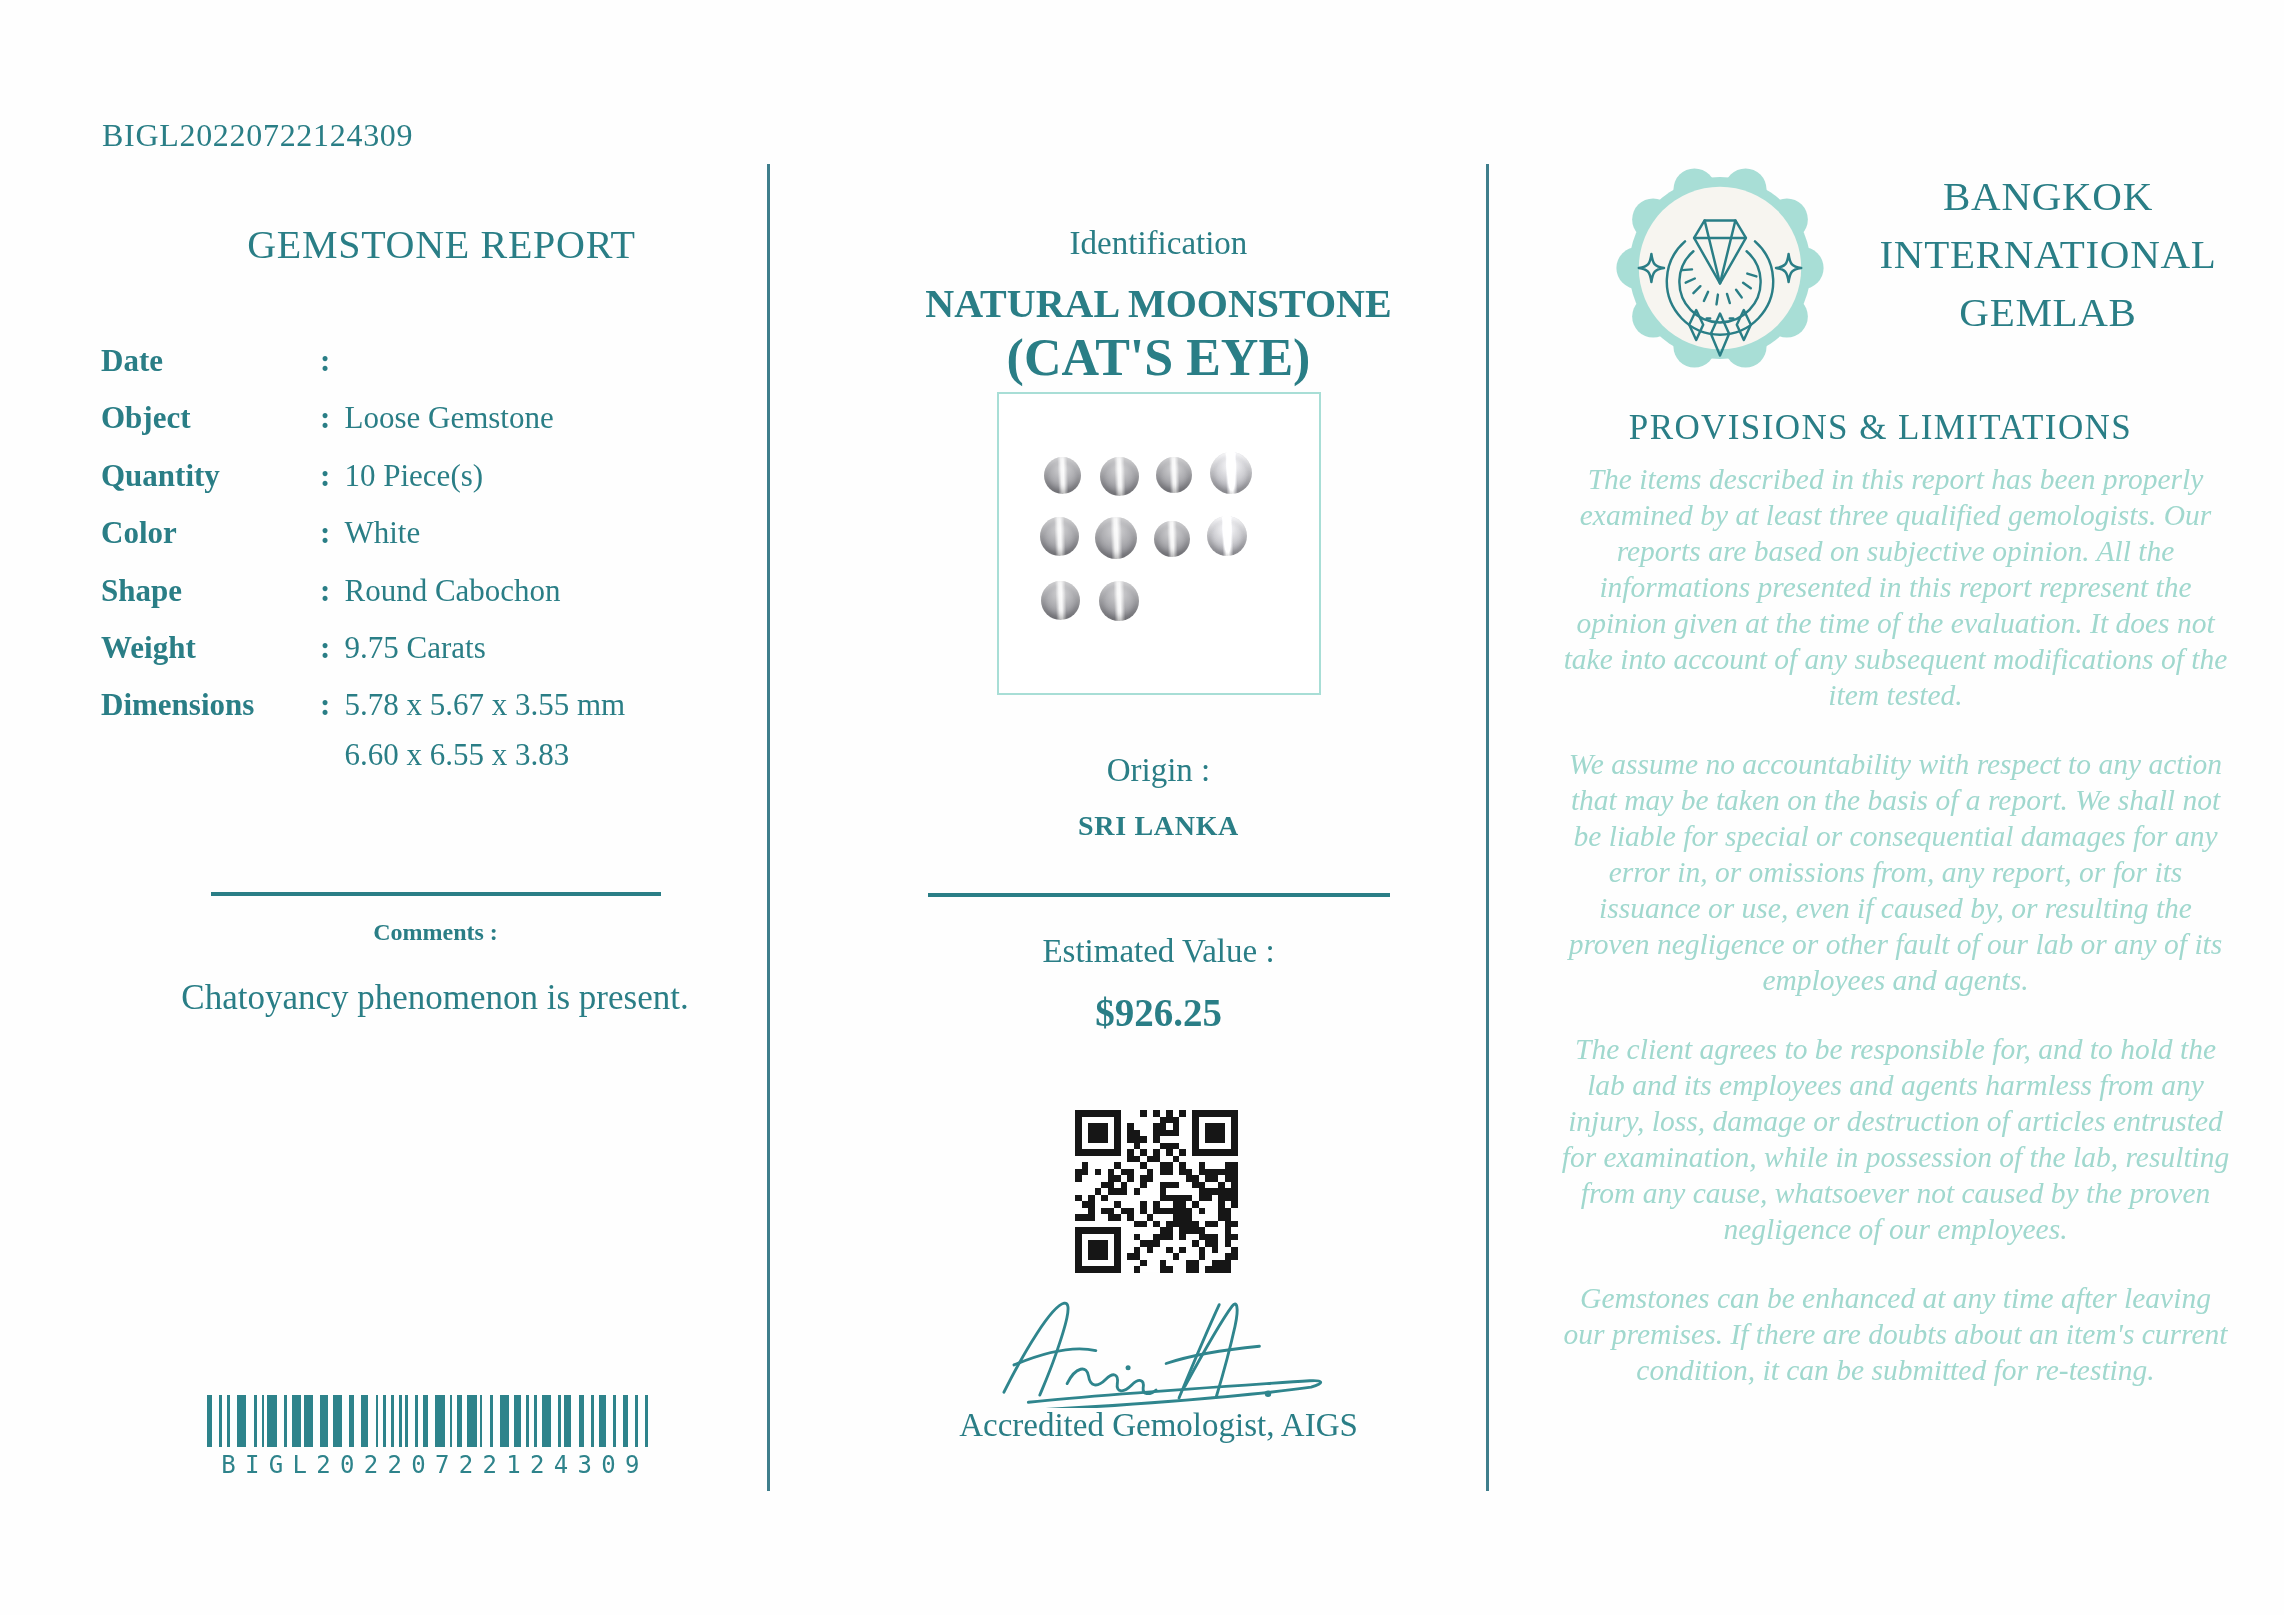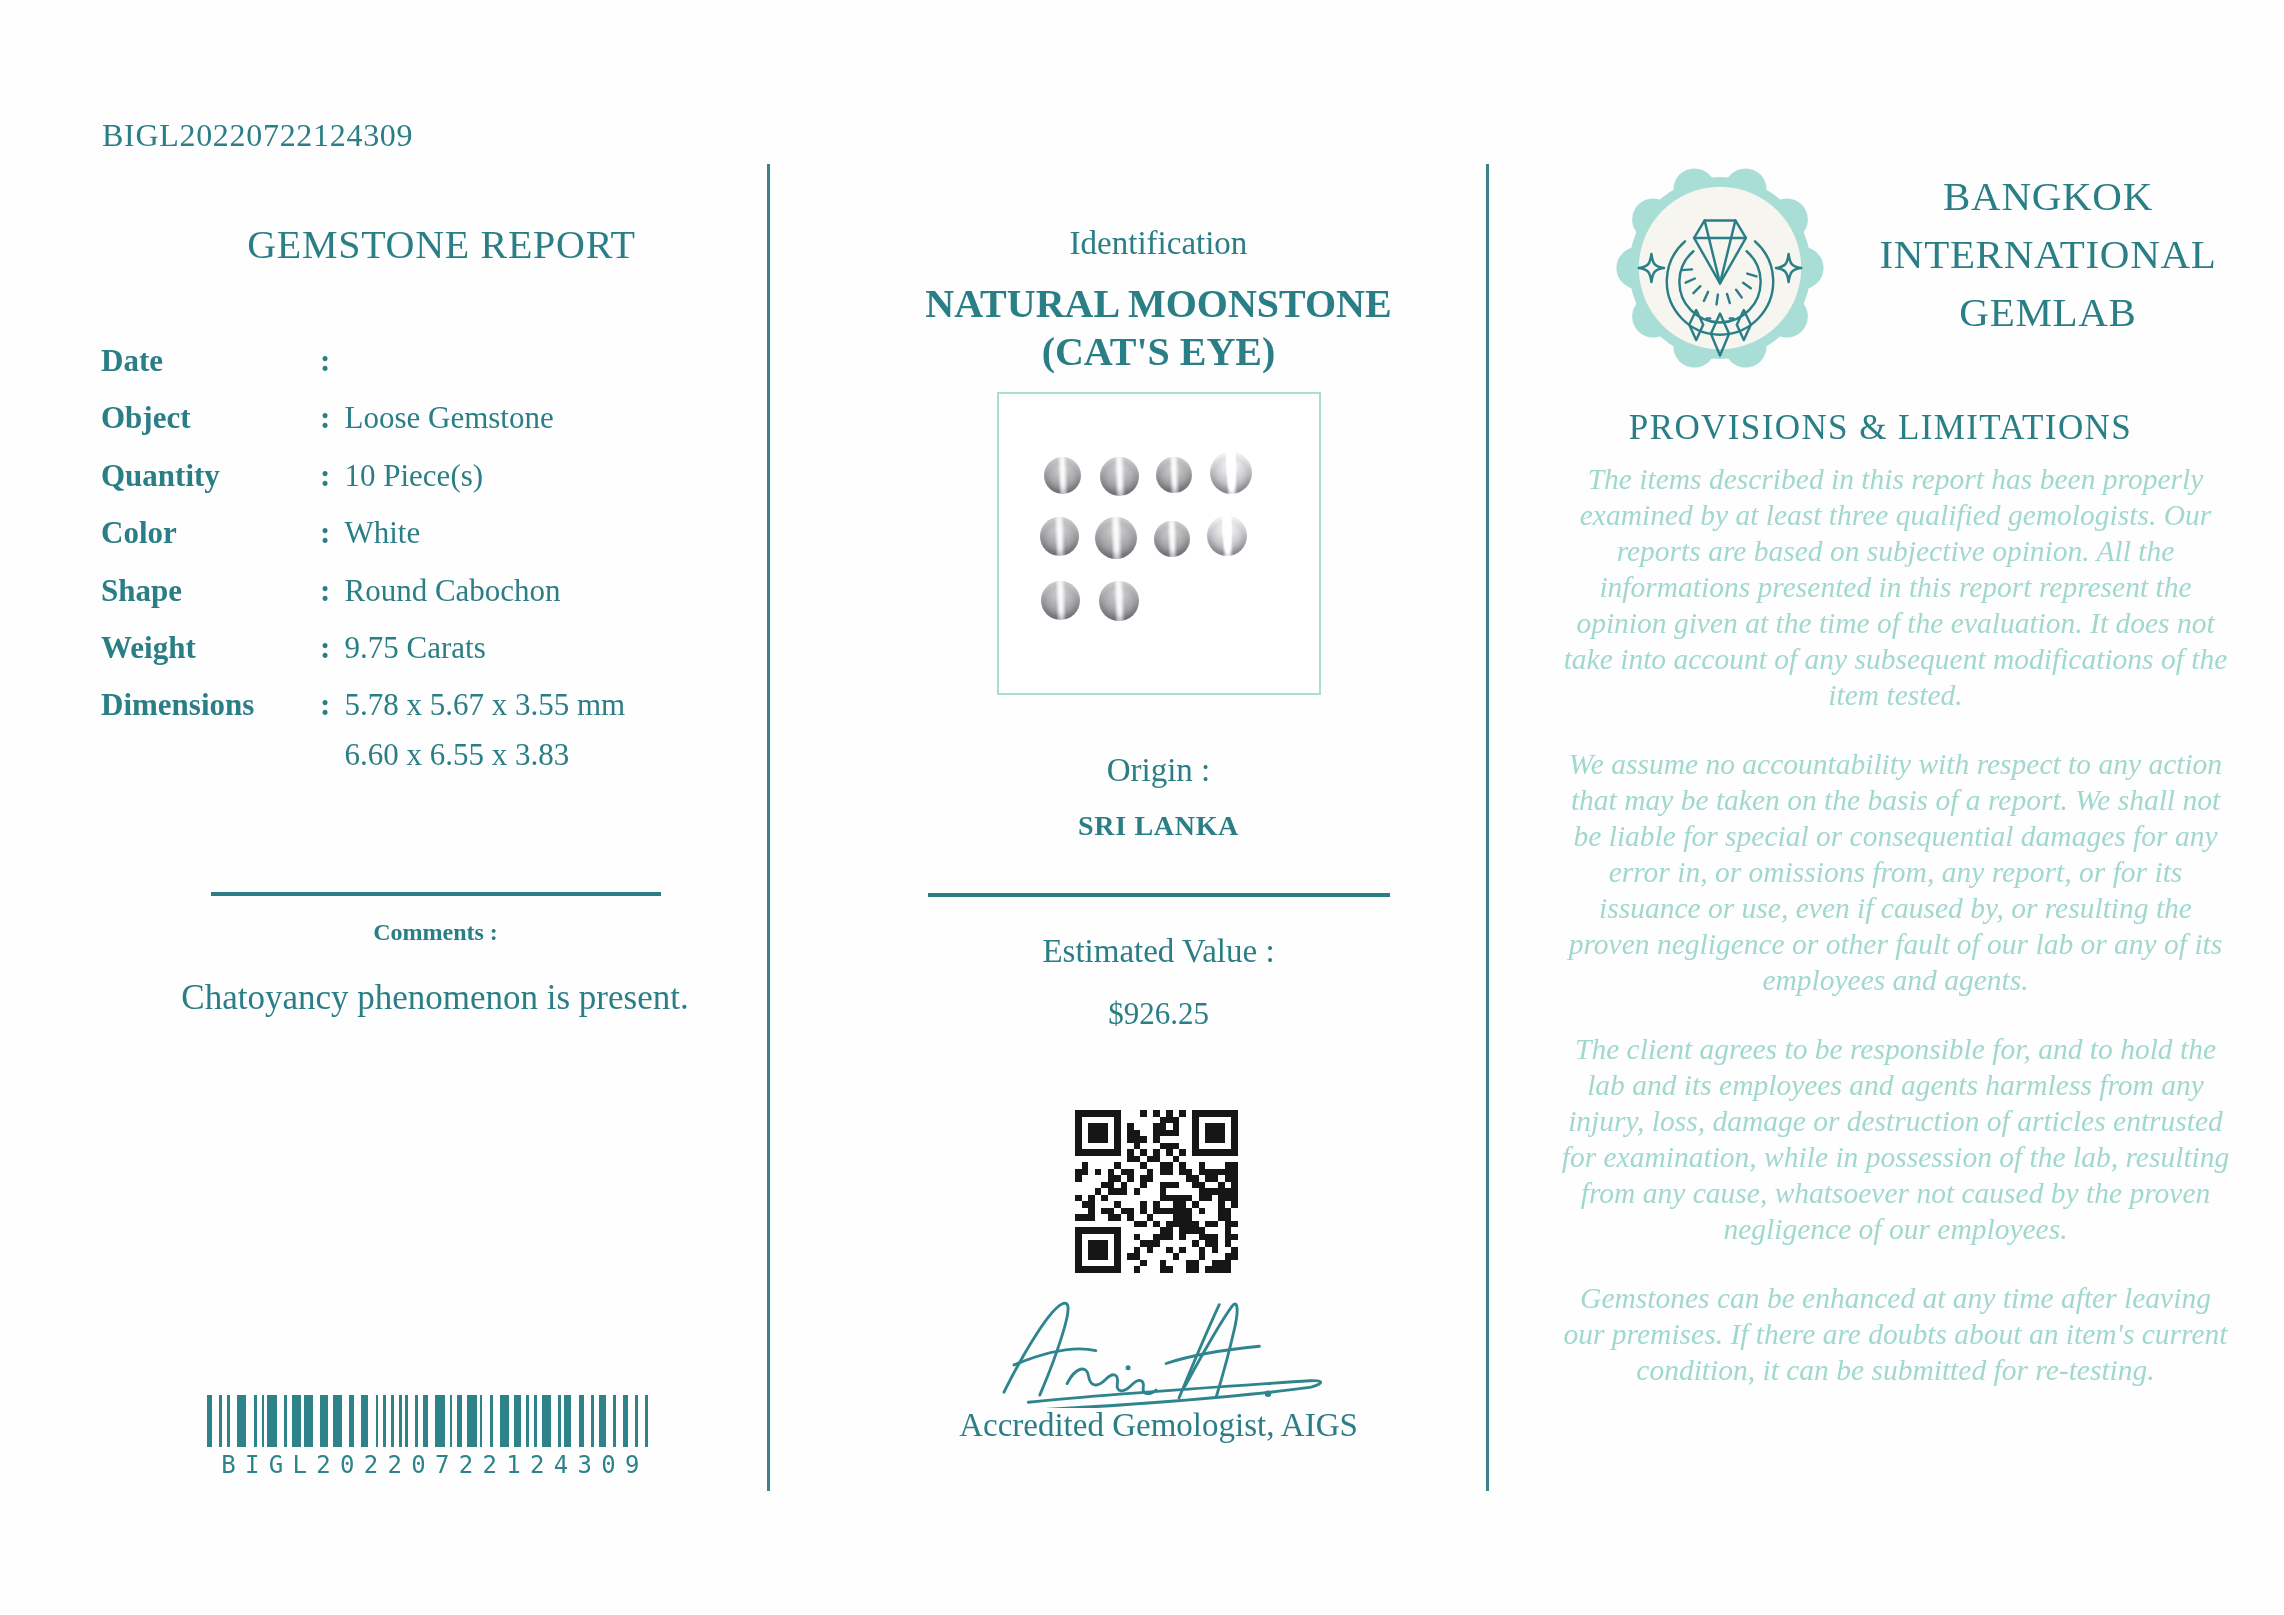--- a/index.html
+++ b/index.html
@@ -42,33 +42,33 @@
 
   
   .vdivider{width:2.9px;background:var(--teal-line);top:164px;height:1327px;}
   .vdivider-1{left:767px;}
   .vdivider-2{left:1486px;}
 
   
   .mid{width:475px;left:921px;}
   .mid-section-title{top:225px;font-size:33px;}
   .mid-id1{top:280px;font-size:40px;font-weight:bold;}
-  .mid-id2{top:328px;font-size:40px;font-weight:bold;}
+  .mid-id2{top:328px;font-size:52px;font-weight:bold;}
   .photo-box{left:997px;top:392px;width:324px;height:303px;border:2.2px solid var(--mint-border);background:#ffffff;}
   .stone{position:absolute;border-radius:50%;
     background:
       linear-gradient(88deg, rgba(255,255,255,0) 38%, rgba(255,255,255,.85) 47%, rgba(255,255,255,.92) 53%, rgba(255,255,255,0) 64%),
       radial-gradient(circle at 50% 32%, #d4d4d6 0%, #aaaaae 45%, #8a8a90 75%, #717177 100%);
     box-shadow: inset 0 -3.6px 6.5px rgba(0,0,0,.25), inset 0 2.2px 4.3px rgba(255,255,255,.55);}
   .stone.light{filter:brightness(1.2) saturate(.9);}
   .origin-label{top:752px;font-size:33px;}
   .origin-value{top:810px;font-size:28px;font-weight:bold;letter-spacing:0.7px;}
   .mid-divider{left:928px;top:893px;width:462px;}
   .value-label{top:933px;font-size:33px;}
-  .value-amount{top:990px;font-size:31px;font-weight:normal;margin-top:6px;}
+  .value-amount{top:990px;font-size:39px;font-weight:bold;}
   .qr{left:1075px;top:1110px;width:162px;height:162px;display:grid;
     grid-template-columns:repeat(25,6.5px);grid-template-rows:repeat(25,6.5px);background:#ffffff;}
   .qr .c{width:6.5px;height:6.5px;}
   .qr .f{background:var(--qr-dark);}
   .signature{left:982px;top:1286px;width:374px;height:122px;}
   .accredited{top:1407px;font-size:33px;}
 
   
   .logo{left:1615px;top:163px;width:210px;height:210px;}
   .lab-name{left:1838px;top:167px;width:420px;font-size:41px;line-height:58px;letter-spacing:0.7px;}

